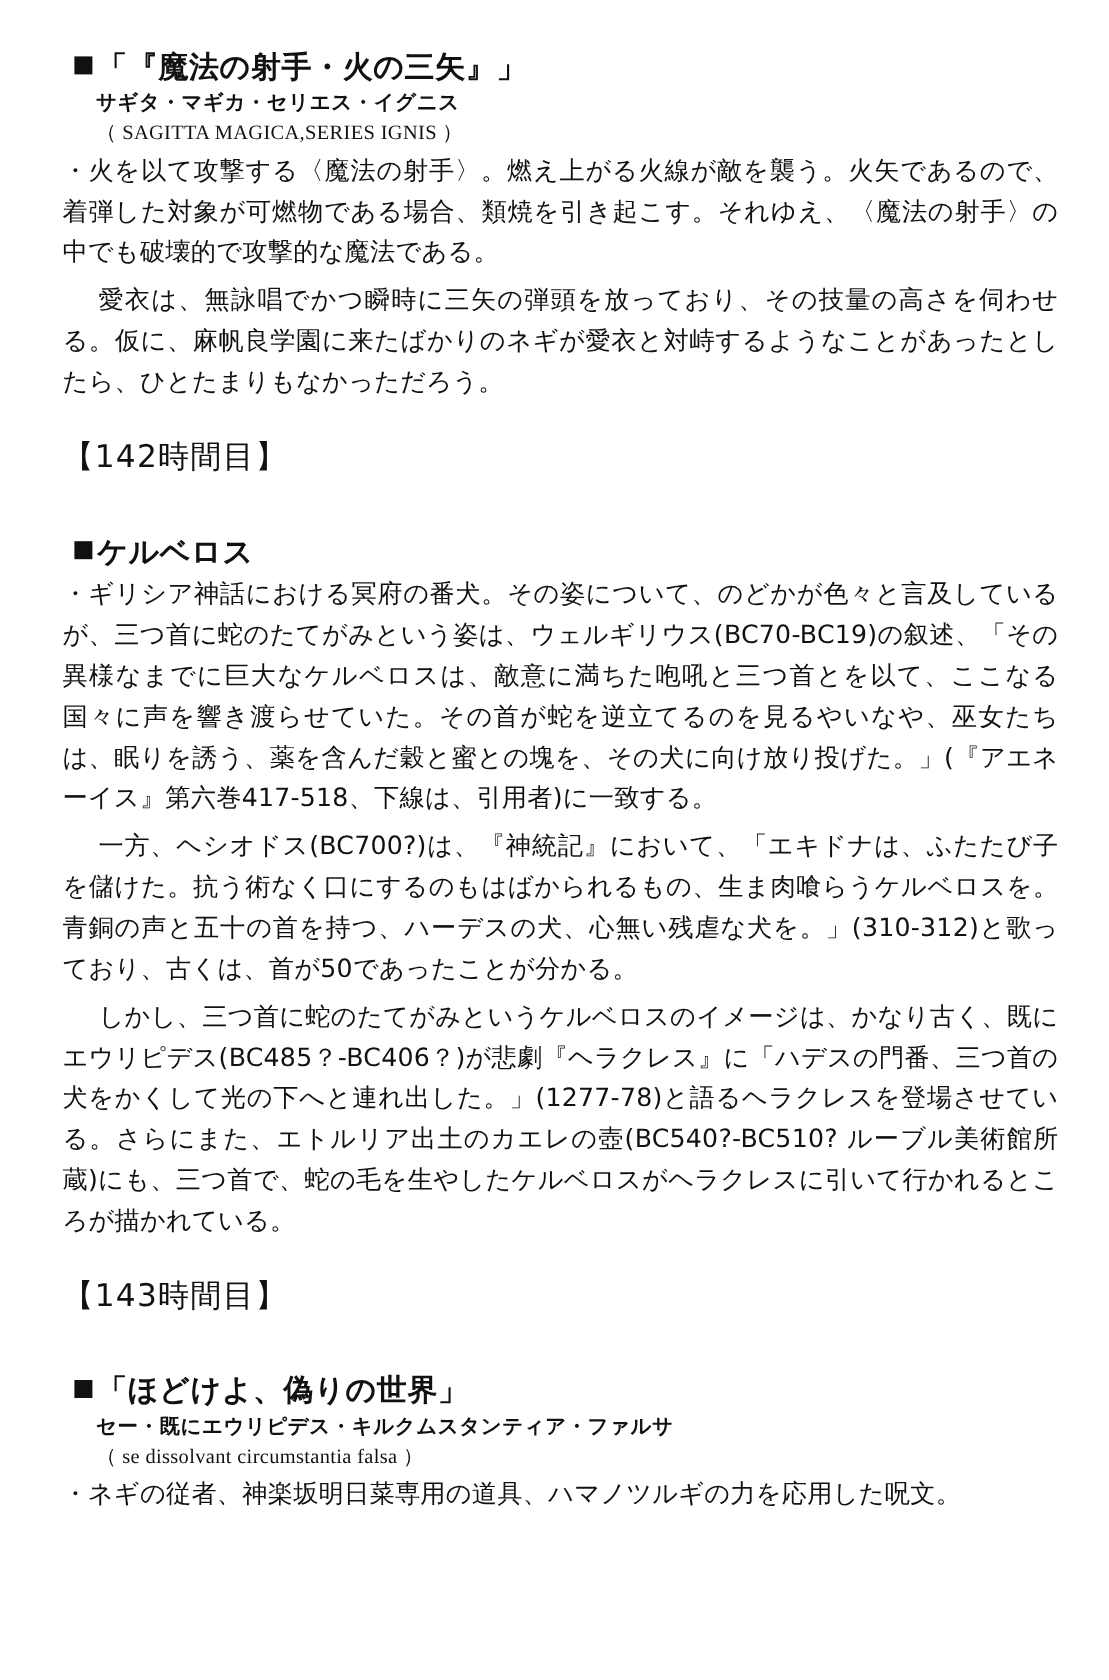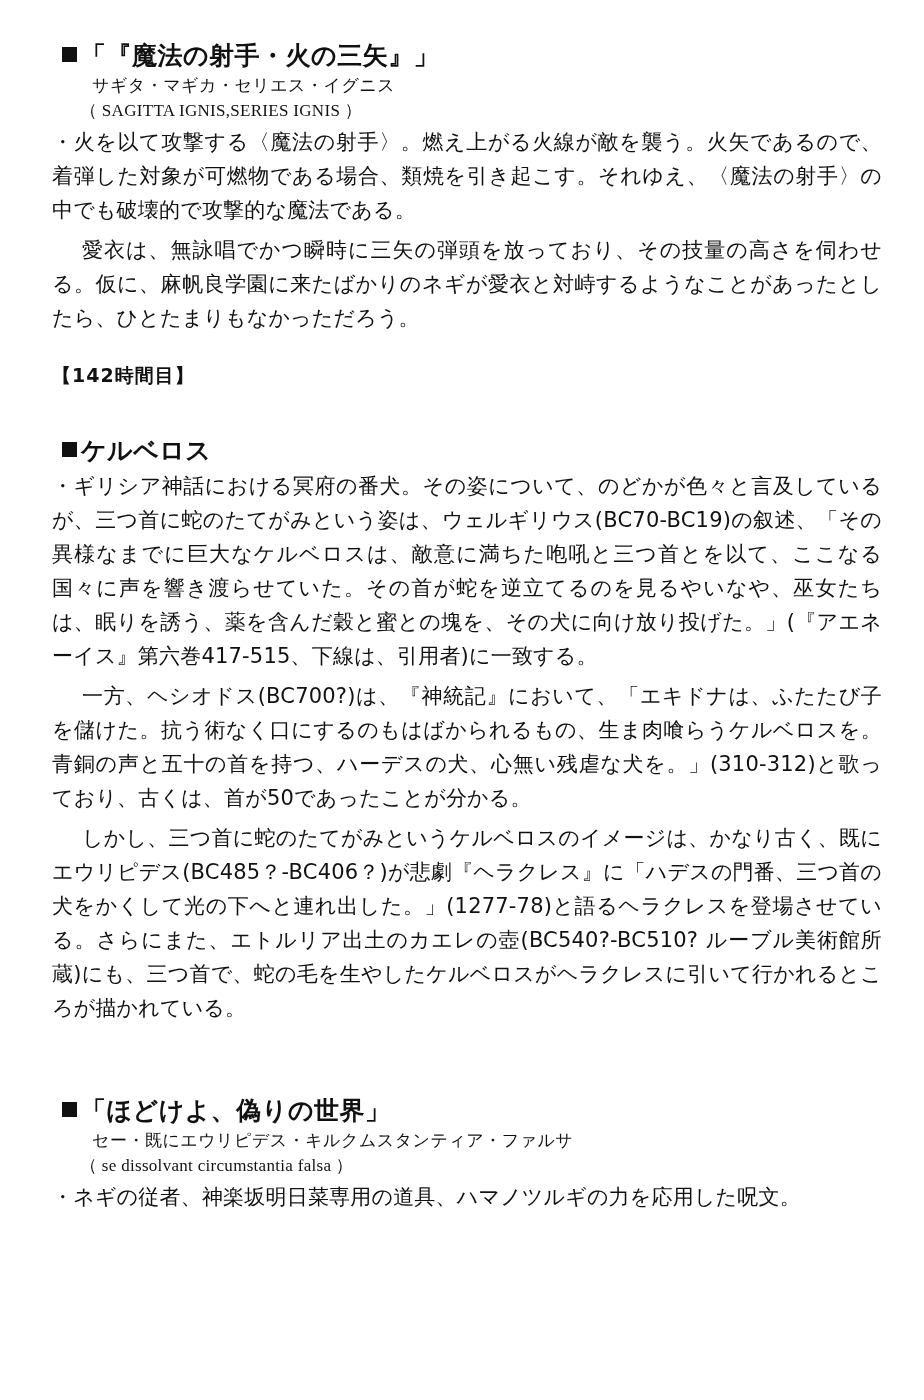--- a/index.html
+++ b/index.html
@@ -40,22 +40,22 @@
   .entry-head .sq {
     display: inline-block;
     width: 15px;
     height: 15px;
     background: #111;
     margin-right: 4px;
     vertical-align: 2px;
   }
   .katakana-line {
     font-size: 17px;
-    font-weight: normal;
-    margin: 3px 0 2px 40px;
+    font-weight: bold;
+    margin: 3px 0 2px 28px;
     letter-spacing: 0.5px;
   }
   .latin-line {
     font-family: "Liberation Serif", serif;
     font-size: 17px;
     margin: 2px 0 3px 28px;
     letter-spacing: 0.3px;
   }
 
   
@@ -69,62 +69,63 @@
   .body-block.indent {
     text-indent: 30px;
   }
   .sep {
     height: 18px;
   }
   .sep-xl { height: 46px; }
 
   
   .chapter {
-    font-size: 19px;
-    font-weight: bold;
+    font-size: 26px;
+    font-weight: normal;
     letter-spacing: 1px;
     margin: 4px 0 0 0;
   }
 </style>
 </head>
 <body>
 
 <div class="page">
   <div class="content">
 
     <div>
       <div class="entry-head">
         <span class="sq"></span><span>「『魔法の射手・火の三矢』」</span>
       </div>
       <div class="katakana-line">サギタ・マギカ・セリエス・イグニス</div>
-      <div class="latin-line">（ SAGITTA IGNIS,SERIES IGNIS ）</div>
+      <div class="latin-line">（ SAGITTA MAGICA,SERIES IGNIS ）</div>
 
       <div class="body-block">
         <span>・</span><span>火を以て攻撃する〈魔法の射手〉。燃え上がる火線が敵を襲う。火矢であるので、着弾した対象が可燃物である場合、類焼を引き起こす。それゆえ、〈魔法の射手〉の中でも破壊的で攻撃的な魔法である。</span>
       </div>
       <div class="body-block indent">愛衣は、無詠唱でかつ瞬時に三矢の弾頭を放っており、その技量の高さを伺わせる。仮に、麻帆良学園に来たばかりのネギが愛衣と対峙するようなことがあったとしたら、ひとたまりもなかっただろう。</div>
 
       <div class="sep"></div>
       <div class="chapter">【142時間目】</div>
     </div>
 
     <div class="sep-xl"></div>
 
     <div>
       <div class="entry-head">
         <span class="sq"></span><span>ケルベロス</span>
       </div>
 
       <div class="body-block">
-        <span>・</span><span>ギリシア神話における冥府の番犬。その姿について、のどかが色々と言及しているが、三つ首に蛇のたてがみという姿は、ウェルギリウス(BC70-BC19)の叙述、「その異様なまでに巨大なケルベロスは、敵意に満ちた咆吼と三つ首とを以て、ここなる国々に声を響き渡らせていた。その首が蛇を逆立てるのを見るやいなや、巫女たちは、眠りを誘う、薬を含んだ穀と蜜との塊を、その犬に向け放り投げた。」(『アエネーイス』第六巻417-515、下線は、引用者)に一致する。</span>
+        <span>・</span><span>ギリシア神話における冥府の番犬。その姿について、のどかが色々と言及しているが、三つ首に蛇のたてがみという姿は、ウェルギリウス(BC70-BC19)の叙述、「その異様なまでに巨大なケルベロスは、敵意に満ちた咆吼と三つ首とを以て、ここなる国々に声を響き渡らせていた。その首が蛇を逆立てるのを見るやいなや、巫女たちは、眠りを誘う、薬を含んだ穀と蜜との塊を、その犬に向け放り投げた。」(『アエネーイス』第六巻417-518、下線は、引用者)に一致する。</span>
       </div>
       <div class="body-block indent">一方、ヘシオドス(BC700?)は、『神統記』において、「エキドナは、ふたたび子を儲けた。抗う術なく口にするのもはばかられるもの、生ま肉喰らうケルベロスを。青銅の声と五十の首を持つ、ハーデスの犬、心無い残虐な犬を。」(310-312)と歌っており、古くは、首が50であったことが分かる。</div>
       <div class="body-block indent">しかし、三つ首に蛇のたてがみというケルベロスのイメージは、かなり古く、既にエウリピデス(BC485？-BC406？)が悲劇『ヘラクレス』に「ハデスの門番、三つ首の犬をかくして光の下へと連れ出した。」(1277-78)と語るヘラクレスを登場させている。さらにまた、エトルリア出土のカエレの壺(BC540?-BC510? ルーブル美術館所蔵)にも、三つ首で、蛇の毛を生やしたケルベロスがヘラクレスに引いて行かれるところが描かれている。</div>
 
       <div class="sep"></div>
+      <div class="chapter">【143時間目】</div>
     </div>
 
     <div class="sep-xl"></div>
 
     <div>
       <div class="entry-head">
         <span class="sq"></span><span>「ほどけよ、偽りの世界」</span>
       </div>
       <div class="katakana-line">セー・既にエウリピデス・キルクムスタンティア・ファルサ</div>
       <div class="latin-line">（ se dissolvant circumstantia falsa ）</div>

